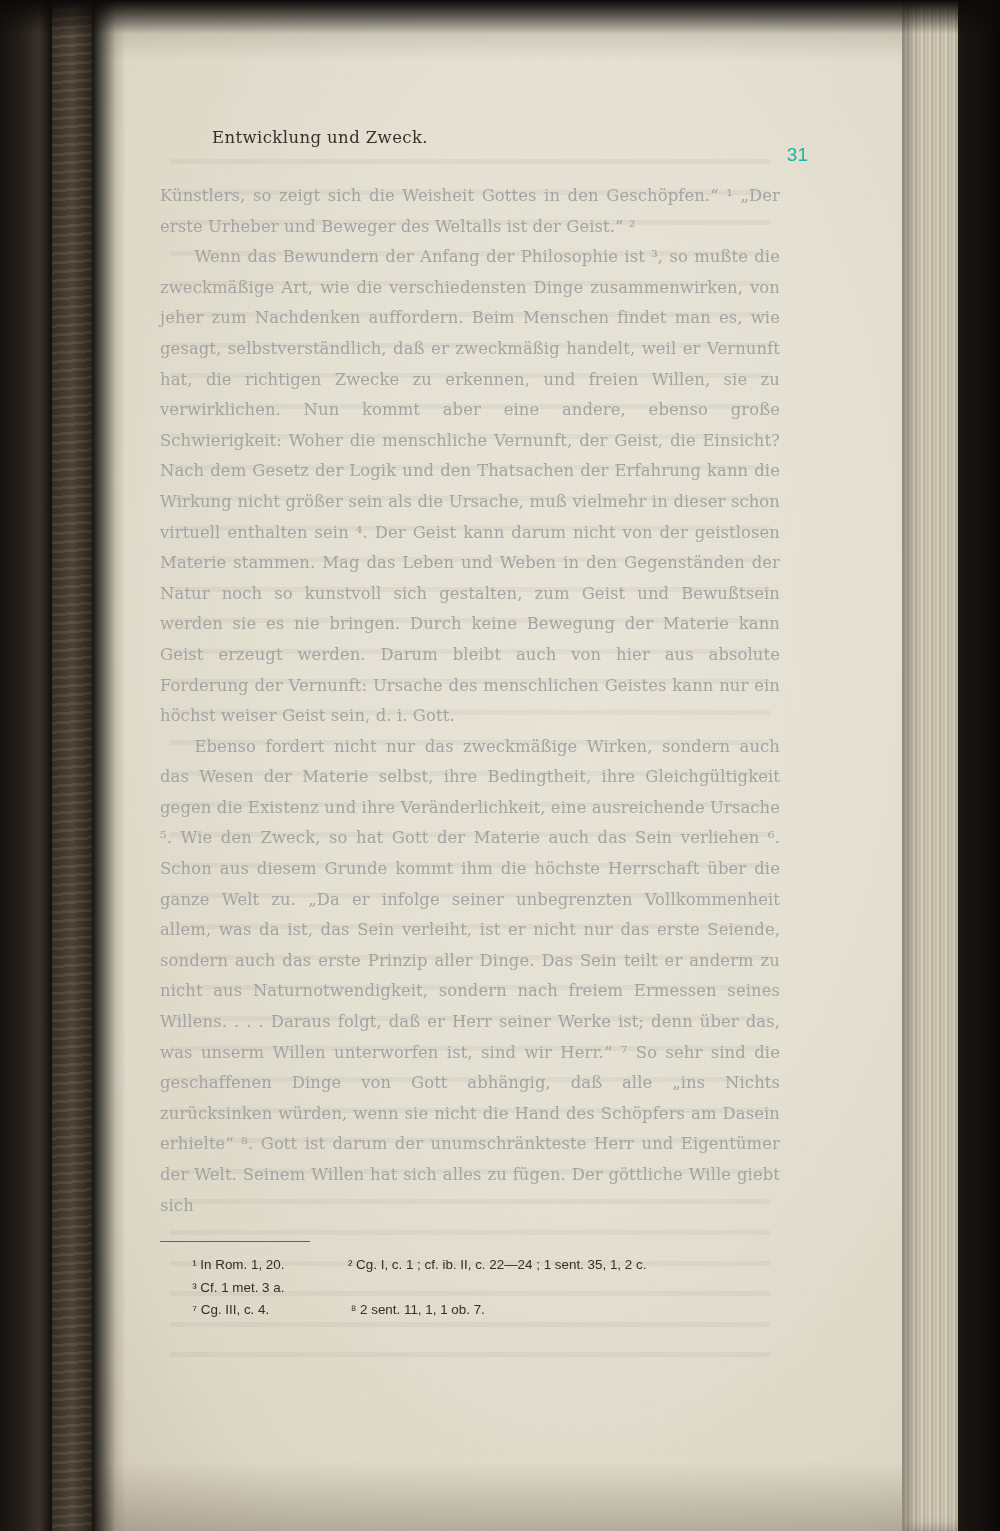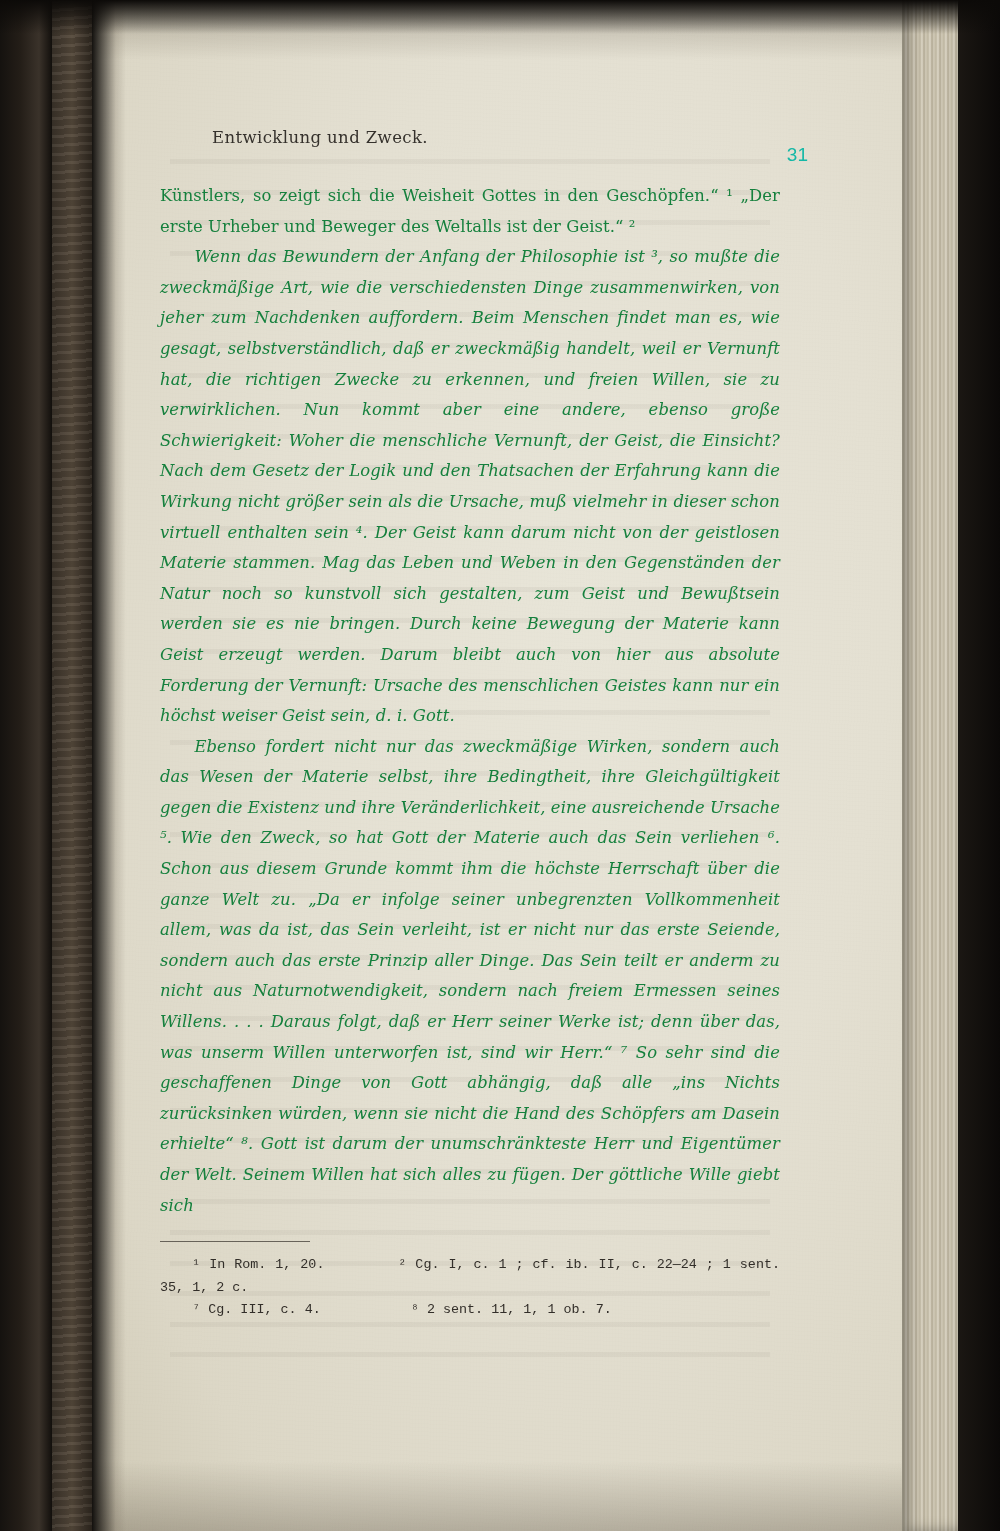--- a/index.html
+++ b/index.html
@@ -120,42 +120,41 @@
     position: absolute;
     right: -28px;
     top: 16px;
   }
 
   .body-text {
     font-family: "DejaVu Serif", serif;
     font-size: 16.4px;
     line-height: 30.6px;
     text-align: justify;
-    color: #15803d;
+    color: #a3a3a3;
     letter-spacing: 0.1px;
   }
   .body-text p {
     margin: 0;
   }
   .body-text p.indent {
     text-indent: 2.1em;
-    font-style: italic;
   }
 
   
   .footnote-rule {
     margin-top: 20px;
     margin-bottom: 12px;
     width: 150px;
     height: 1px;
     background: #4a453d;
     opacity: 0.8;
   }
   .footnotes {
-    font-family: Liberation Mono, monospace;
+    font-family: Liberation Sans, sans-serif;
     font-size: 13.4px;
     line-height: 22.5px;
     color: #322e29;
     text-align: justify;
   }
   .footnotes .fn {
     margin: 0;
   }
   .fn-indent { text-indent: 2.4em; }
   .fn-gap { display: inline-block; width: 56px; }
@@ -210,20 +209,23 @@
 
     <div class="footnote-rule"></div>
 
     <div class="footnotes">
       <p class="fn fn-indent">
         <span>¹ In Rom. 1, 20.</span>
         <span class="fn-gap"></span>
         <span>² Cg. I, c. 1 ; cf. ib. II, c. 22—24 ; 1 sent. 35, 1, 2 c.</span>
       </p>
       <p class="fn fn-indent">
+        <span>³ Cf. 1 met. 3 a.</span>
+      </p>
+      <p class="fn fn-indent">
         <span>⁷ Cg. III, c. 4.</span>
         <span class="fn-gap-wide"></span>
         <span>⁸ 2 sent. 11, 1, 1 ob. 7.</span>
       </p>
     </div>
 
   </div>
 </div>
 
 </body></html>

